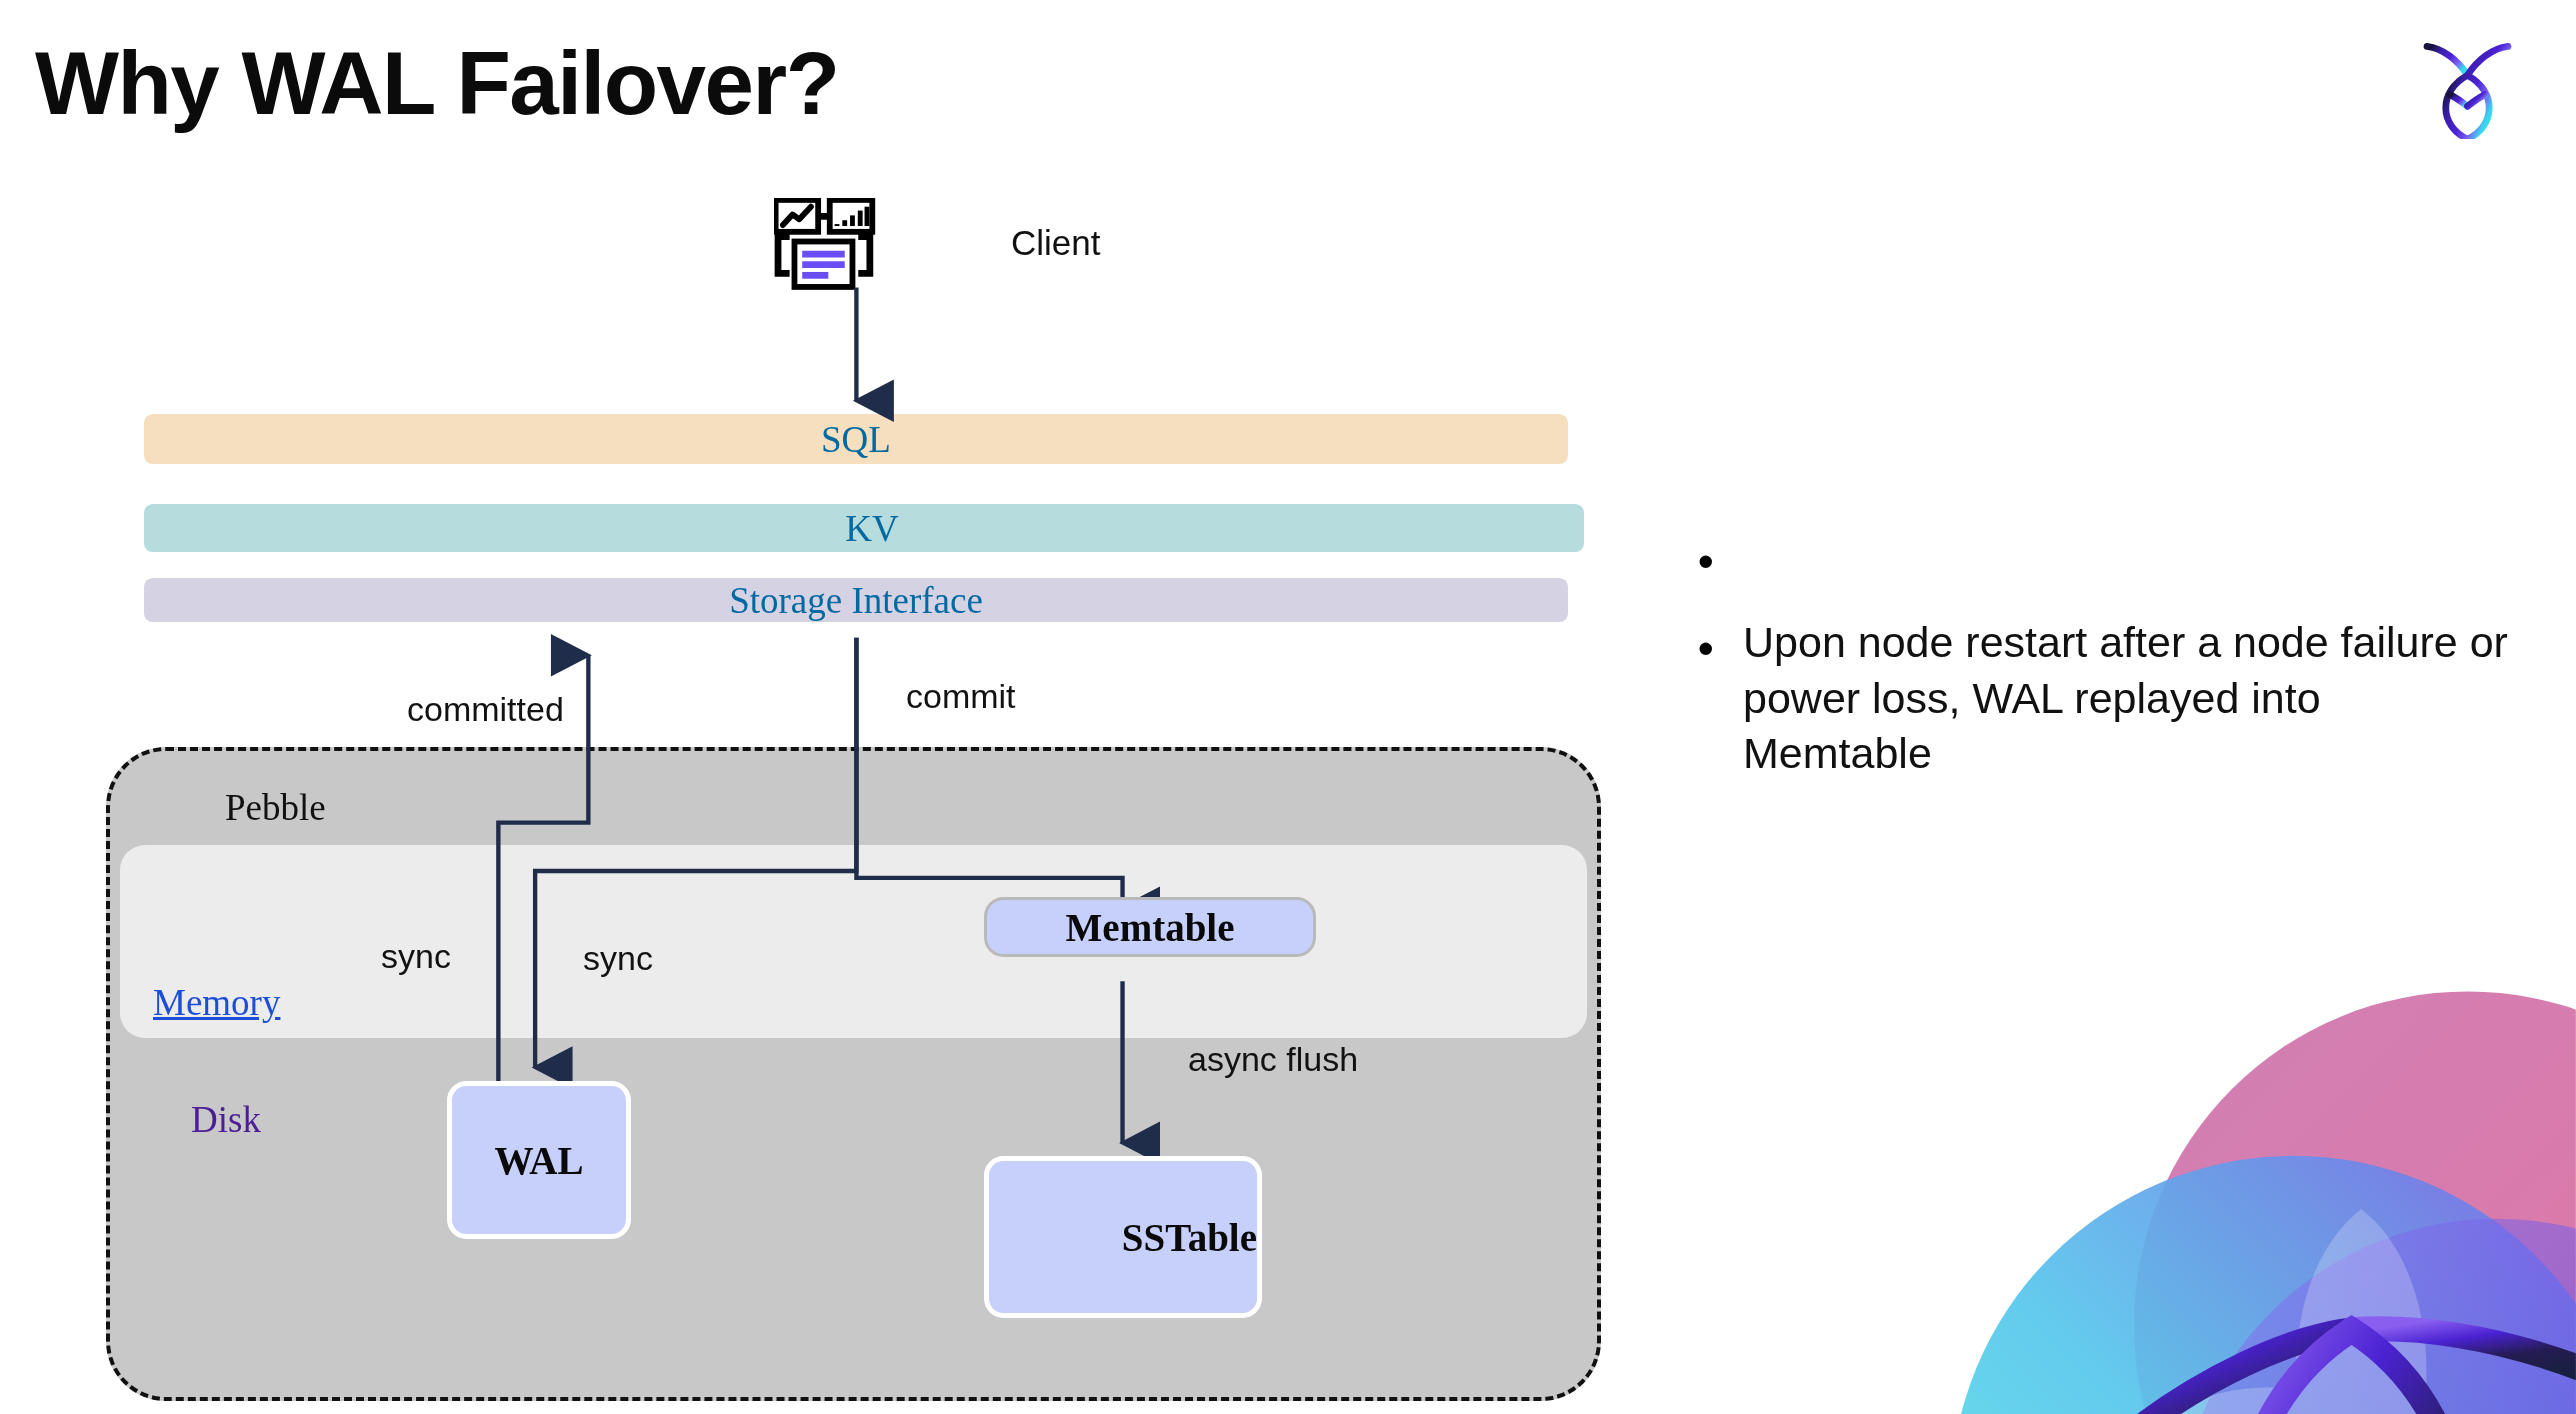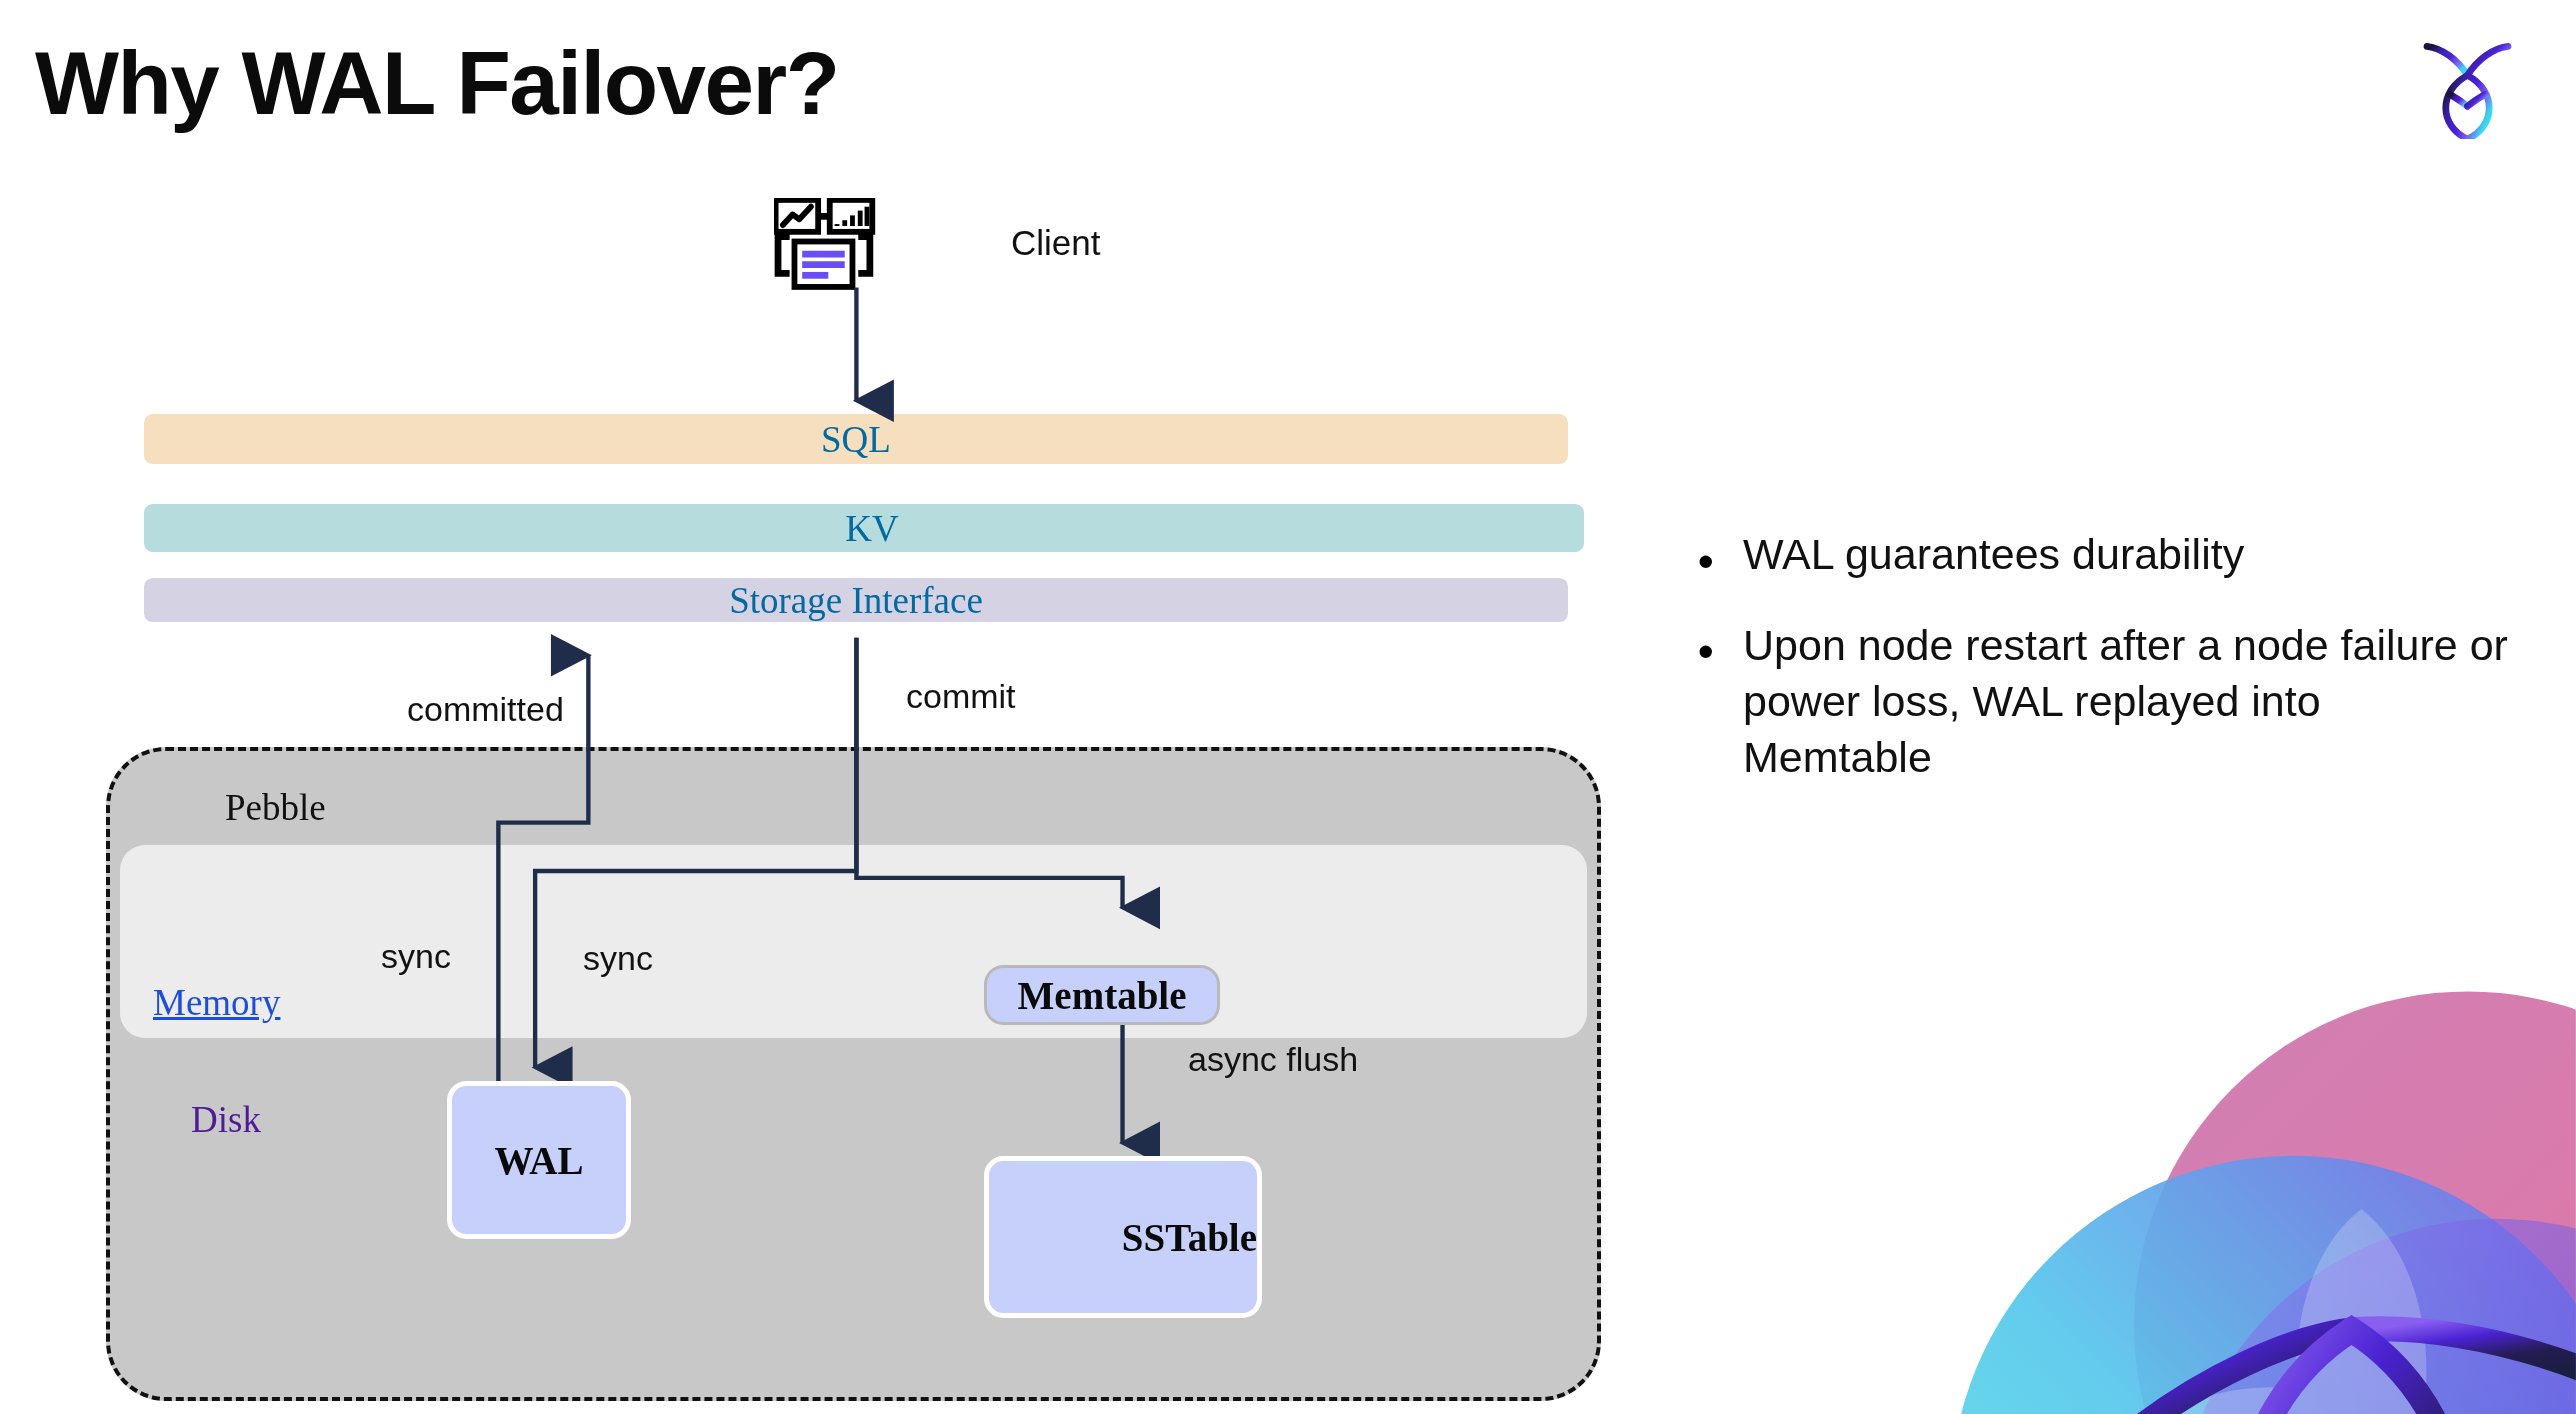--- a/index.html
+++ b/index.html
@@ -139,22 +139,22 @@
     display: flex;
     align-items: center;
     justify-content: center;
     font-family: "Liberation Serif", serif;
     font-weight: bold;
     font-size: 39px;
     color: #0a0a0a;
     box-sizing: border-box;
   }
   #node-memtable {
-    left: 984px; top: 965px;
-    width: 236px; height: 60px;
+    left: 984px; top: 897px;
+    width: 332px; height: 60px;
     border: 3.9px solid #b9b9b9;
     align-items: center;
   }
   #node-wal {
     left: 447px; top: 1081px;
     width: 184px; height: 158px;
     border: 5.8px solid #ffffff;
   }
   #node-sstable {
     left: 984px; top: 1156px;
@@ -371,20 +371,19 @@
 
 <div class="edge-label" id="label-committed">committed</div>
 <div class="edge-label" id="label-commit">commit</div>
 <div class="edge-label" id="label-sync-1">sync</div>
 <div class="edge-label" id="label-sync-2">sync</div>
 <div class="edge-label" id="label-async">async flush</div>
 
 <div id="bullets">
   <div class="bullet-row">
     <div class="bullet-dot">●</div>
-    <div class="bullet-text">WAL guarantees durability</div>
   </div>
   <div class="bullet-row">
     <div class="bullet-dot">●</div>
     <div class="bullet-text">Upon node restart after a node failure or power loss, WAL replayed into Memtable</div>
   </div>
 </div>
 
 
 </body></html>

